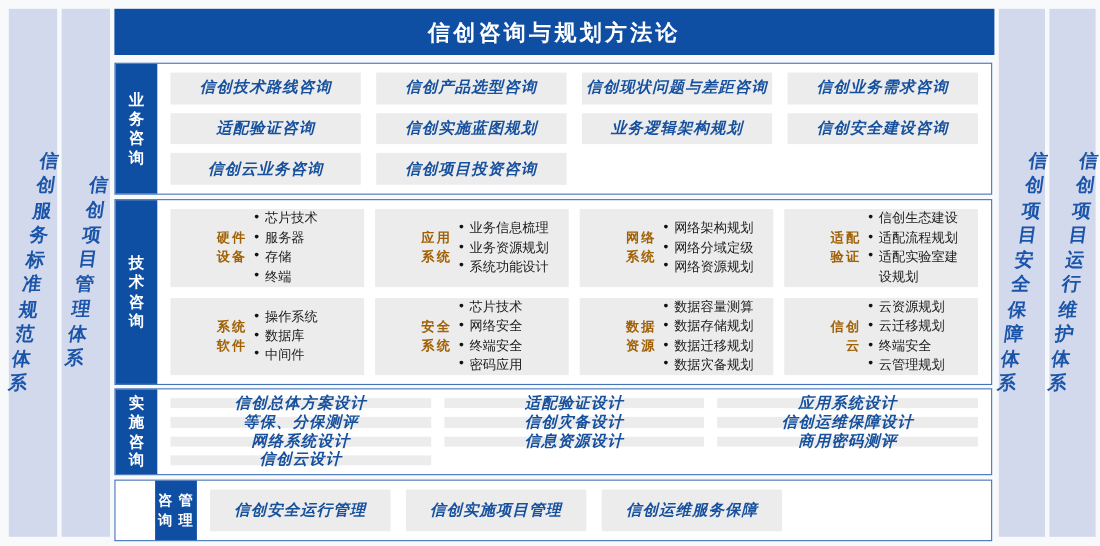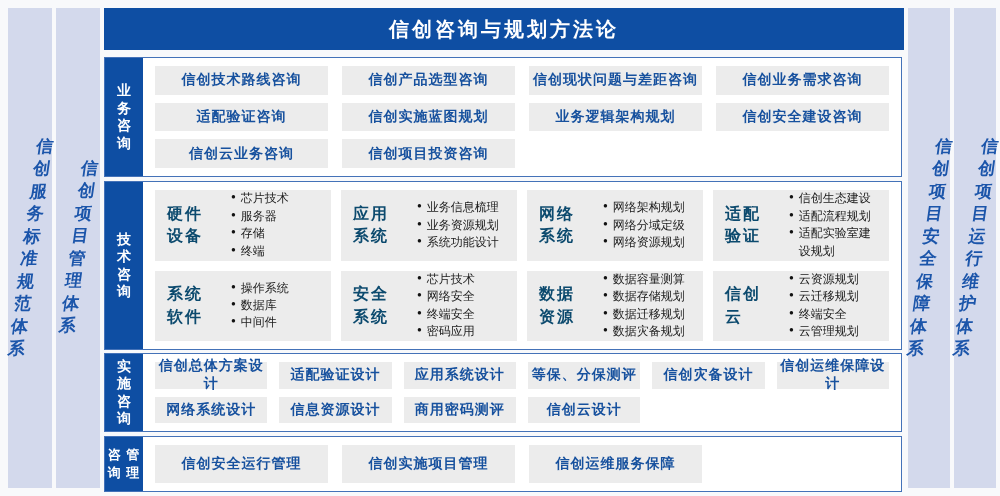--- a/index.html
+++ b/index.html
@@ -33,52 +33,52 @@
 
   
   .section{
     position:absolute;left:0;width:798px;
     background:#ffffff;border:1px solid #4472b8;
     display:flex;box-sizing:border-box;
   }
   .sec-business{top:57px;height:120px;}
   .sec-technical{top:181px;height:169px;}
   .sec-implementation{top:353px;height:79px;}
-  .sec-management{top:436px;height:56px;}
+  .sec-management{top:436px;height:56px;padding-left:36px;}
 
   .sec-label{
     width:38px;flex:0 0 38px;background:#0e4ea3;color:#ffffff;
     display:flex;align-items:center;justify-content:center;
     font-size:14px;font-weight:bold;
     white-space:pre-line;text-align:center;line-height:1.25;
   }
   .sec-label.grid2{font-size:13px;line-height:1.35;letter-spacing:1px;}
 
   .sec-content{
     flex:1;padding:8px 12px;display:grid;box-sizing:border-box;
   }
   .grid{grid-auto-rows:1fr;row-gap:8px;}
   .cols-4{grid-template-columns:repeat(4,1fr);column-gap:14px;}
-  .cols-5{grid-template-columns:repeat(6,1fr);column-gap:12px;}
+  .cols-5{grid-template-columns:repeat(3,1fr);column-gap:12px;}
   .item{
     background:#ececec;color:#17519e;
     font-size:14px;font-weight:bold;letter-spacing:1px;
     display:flex;align-items:center;justify-content:center;
-    text-align:center;min-height:0;
+    text-align:left;min-height:0;font-style:italic;
   }
 
   
   .groups{grid-template-columns:repeat(4,1fr);grid-auto-rows:1fr;gap:10px;}
   .group{
     background:#ececec;display:flex;align-items:center;
     padding:6px 8px 6px 12px;box-sizing:border-box;min-height:0;
   }
   .group-title{
-    flex:0 0 58px;color:#0c4a6e;font-size:16px;font-weight:bold;
-    white-space:pre-line;text-align:left;line-height:1.4;letter-spacing:2px;
+    flex:0 0 58px;color:#a16207;font-size:12px;font-weight:bold;
+    white-space:pre-line;text-align:right;line-height:1.4;letter-spacing:2px;
   }
   .group-bullets{
     flex:1;list-style:none;margin:0;padding:0 0 0 6px;
     display:flex;flex-direction:column;justify-content:center;
   }
   .group-bullets li{
     display:flex;align-items:flex-start;
     font-size:12px;color:#1b1b1b;line-height:1.45;
   }
   .dot{flex:0 0 auto;font-size:8px;line-height:1.8;margin-right:5px;color:#111;}

